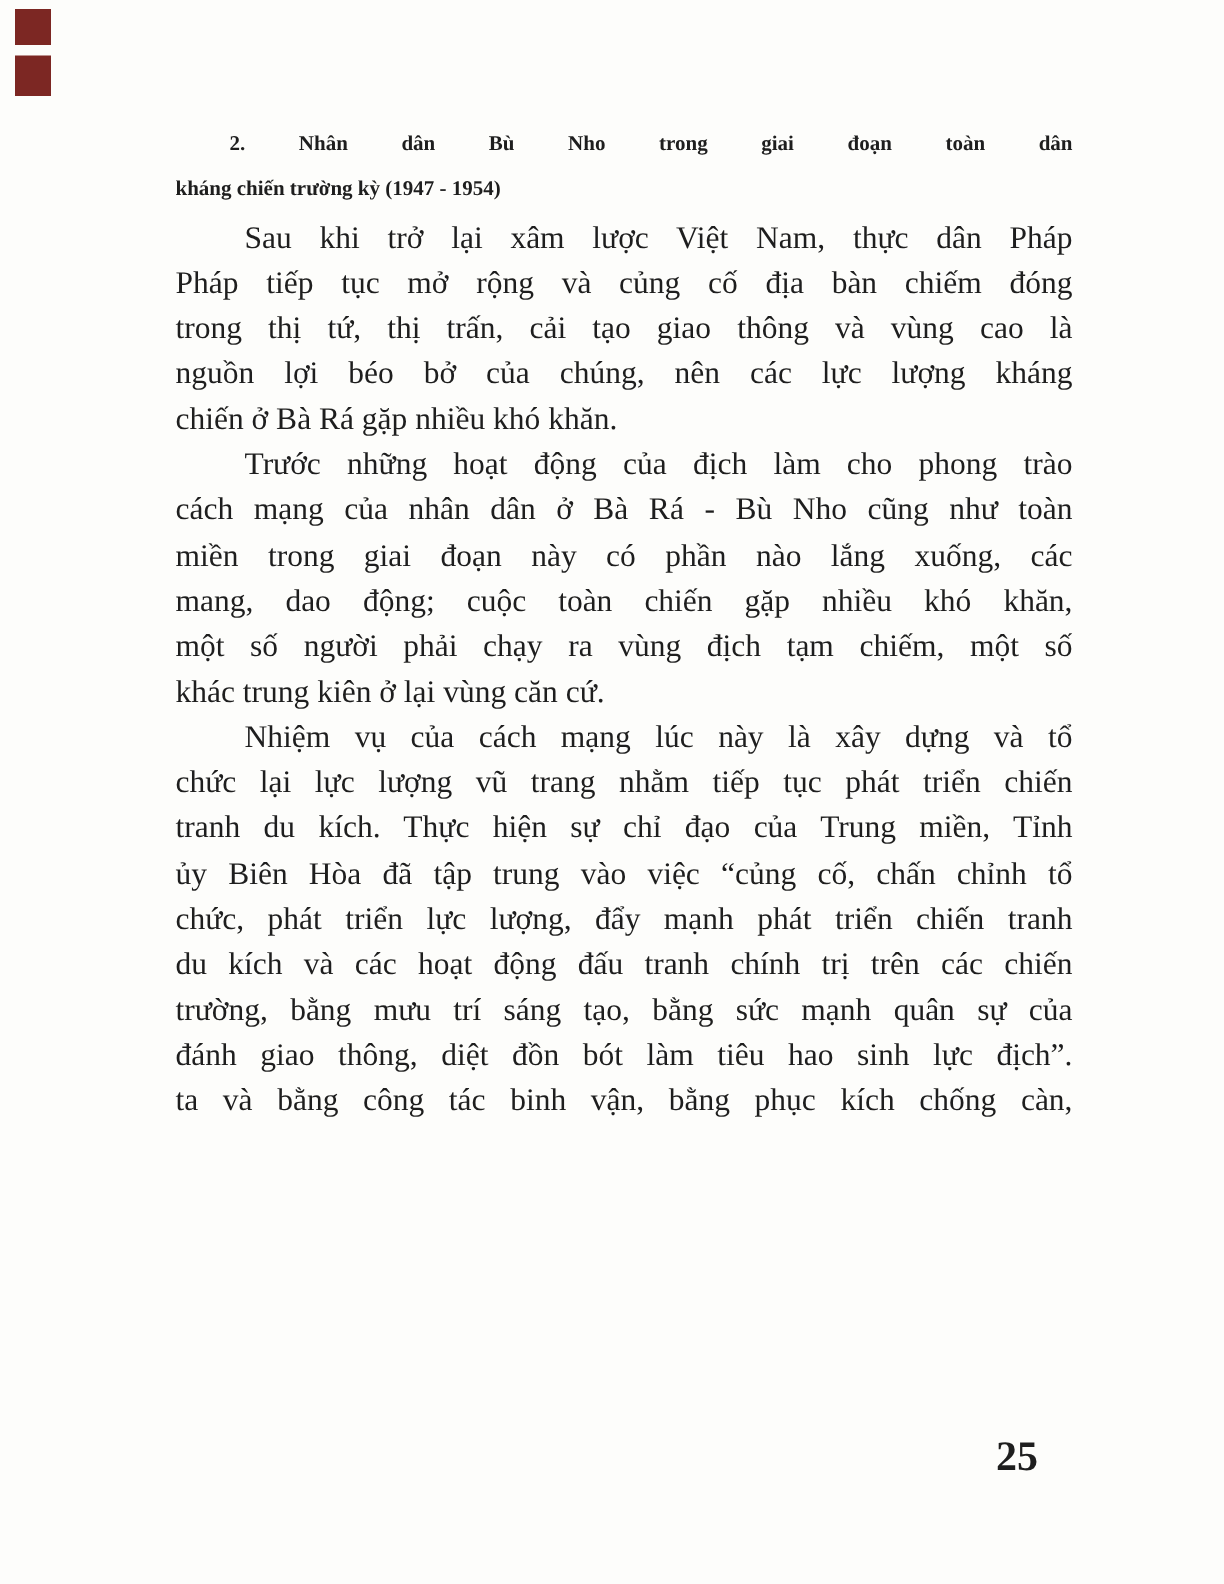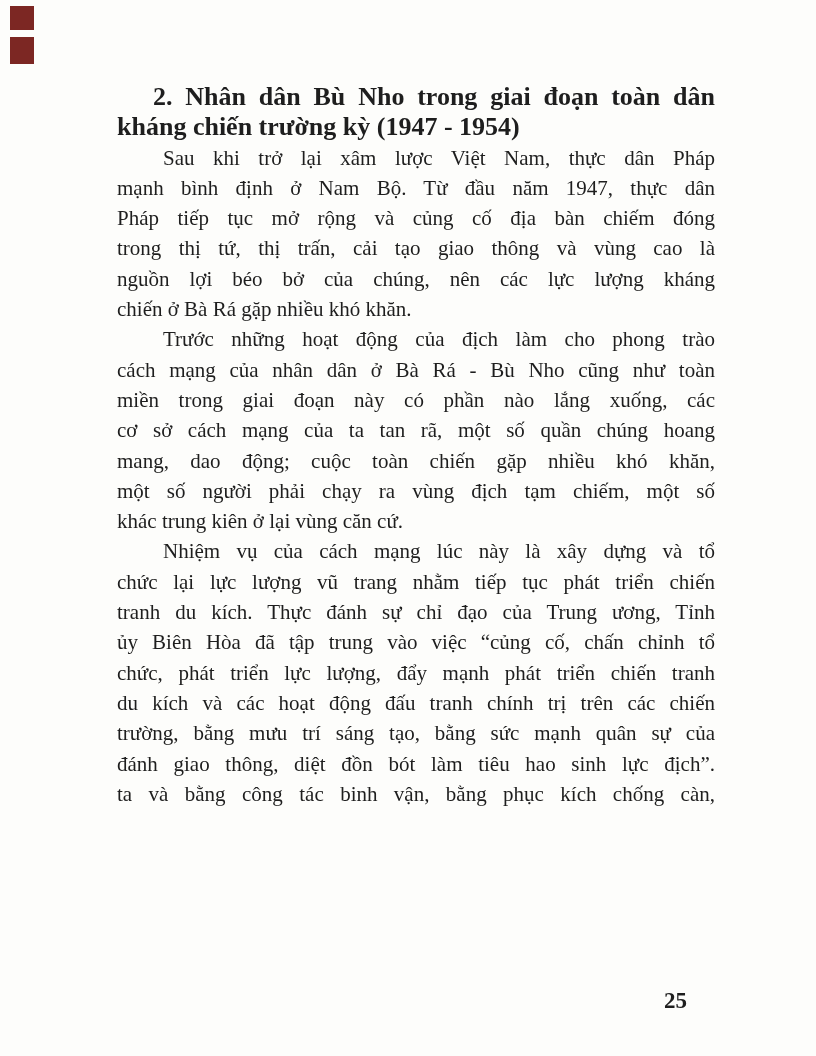--- a/index.html
+++ b/index.html
@@ -26,77 +26,75 @@
   .text-block {
     position: absolute;
     left: 117px;
     top: 82px;
     width: 598px;
     font-size: 21px;
     line-height: 30.3px;
   }
   .h-line {
     font-weight: bold;
-    font-size: 26px;
+    font-size: 14px;
   }
   .h-line.h1 {
     text-indent: 36px;
     text-align: justify;
     text-align-last: justify;
   }
   .line {
     text-align: justify;
   }
   .line.just {
     text-align-last: justify;
   }
   .line.indent {
     text-indent: 46px;
   }
   .page-number {
     position: absolute;
     left: 664px;
-    top: 988px;
+    top: 956px;
     width: 44px;
-    font-size: 23px;
+    font-size: 28px;
     font-weight: bold;
   }
 </style>
 </head>
 <body style="background: rgb(253, 253, 251); color: rgb(30, 30, 30);">
 
 <div class="page">
   <div class="scan-mark mark-1" style="background: rgb(124, 39, 35);"></div>
   <div class="scan-mark mark-2" style="background: rgb(124, 39, 35);"></div>
 
   <div class="text-block">
     <div class="h-line h1">2. Nhân dân Bù Nho trong giai đoạn toàn dân</div>
     <div class="h-line h2">kháng chiến trường kỳ (1947 - 1954)</div>
     <div id="paragraphs">
         <div>
           <div class="line indent just">Sau khi trở lại xâm lược Việt Nam, thực dân Pháp</div>
-          <div class="line just">mạnh bình định ở Nam Bộ. Từ đầu năm 1947, thực dân</div>
           <div class="line just">Pháp tiếp tục mở rộng và củng cố địa bàn chiếm đóng</div>
           <div class="line just">trong thị tứ, thị trấn, cải tạo giao thông và vùng cao là</div>
           <div class="line just">nguồn lợi béo bở của chúng, nên các lực lượng kháng</div>
           <div class="line">chiến ở Bà Rá gặp nhiều khó khăn.</div>
         </div>
         <div>
           <div class="line indent just">Trước những hoạt động của địch làm cho phong trào</div>
           <div class="line just">cách mạng của nhân dân ở Bà Rá - Bù Nho cũng như toàn</div>
           <div class="line just">miền trong giai đoạn này có phần nào lắng xuống, các</div>
-          <div class="line just">cơ sở cách mạng của ta tan rã, một số quần chúng hoang</div>
           <div class="line just">mang, dao động; cuộc toàn chiến gặp nhiều khó khăn,</div>
           <div class="line just">một số người phải chạy ra vùng địch tạm chiếm, một số</div>
           <div class="line">khác trung kiên ở lại vùng căn cứ.</div>
         </div>
         <div>
           <div class="line indent just">Nhiệm vụ của cách mạng lúc này là xây dựng và tổ</div>
           <div class="line just">chức lại lực lượng vũ trang nhằm tiếp tục phát triển chiến</div>
-          <div class="line just">tranh du kích. Thực đánh sự chỉ đạo của Trung ương, Tỉnh</div>
+          <div class="line just">tranh du kích. Thực hiện sự chỉ đạo của Trung miền, Tỉnh</div>
           <div class="line just">ủy Biên Hòa đã tập trung vào việc “củng cố, chấn chỉnh tổ</div>
           <div class="line just">chức, phát triển lực lượng, đẩy mạnh phát triển chiến tranh</div>
           <div class="line just">du kích và các hoạt động đấu tranh chính trị trên các chiến</div>
           <div class="line just">trường, bằng mưu trí sáng tạo, bằng sức mạnh quân sự của</div>
           <div class="line just">đánh giao thông, diệt đồn bót làm tiêu hao sinh lực địch”.</div>
           <div class="line just">ta và bằng công tác binh vận, bằng phục kích chống càn,</div>
         </div>
       </div>
   </div>
 

